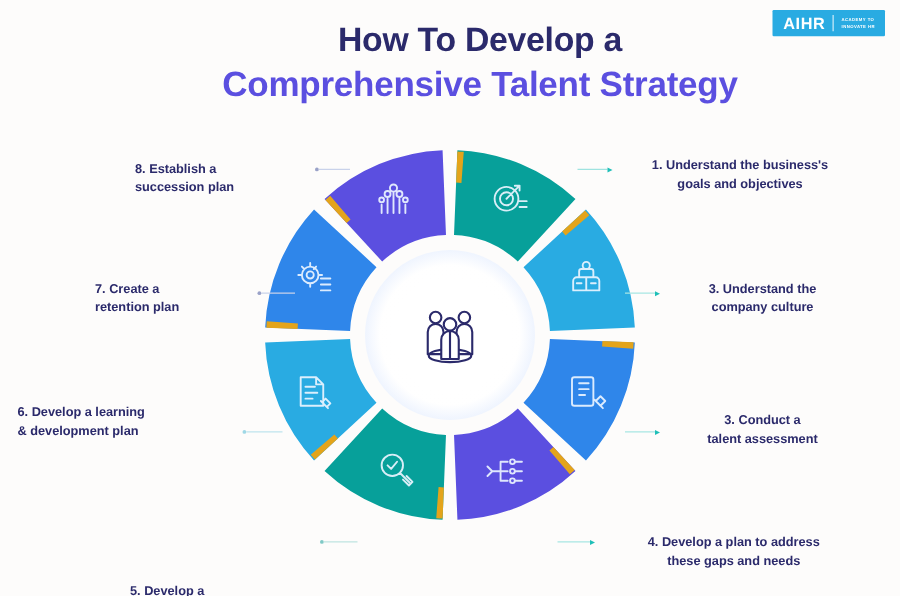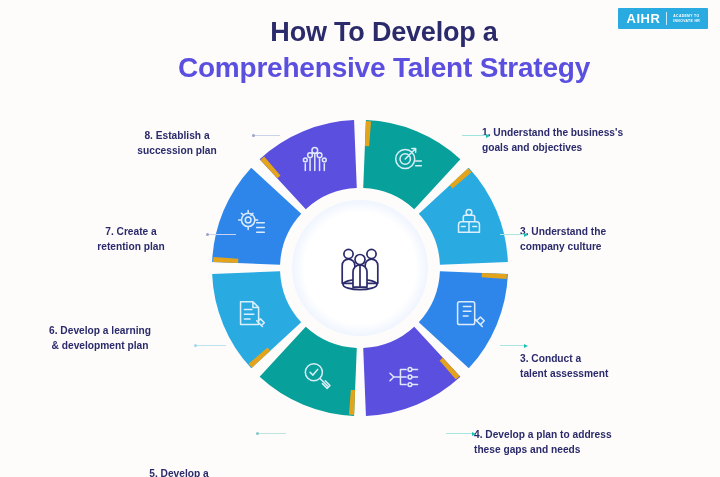--- a/index.html
+++ b/index.html
@@ -61,22 +61,22 @@
   .hub-icon{
     position:absolute; left:50%; top:50%;
     width:60px;height:60px;margin:-30px 0 0 -30px;
   }
   
   .lbl{
     position:absolute;
     font-size:10.2px; font-weight:bold; color:#2B2A6B;
     line-height:1.45; white-space:pre-line;
   }
-  .lbl.r{text-align:left;}
-  .lbl.l{text-align:center;}
+  .lbl.r{text-align:center;}
+  .lbl.l{}
   
   .conn{position:absolute;height:7px;display:flex;align-items:center;}
   .conn .dot{width:3px;height:3px;border-radius:50%;flex:none;}
   .conn .ln{height:1.1px;flex:1;}
   .conn .arw{
     width:0;height:0;flex:none;
     border-top:2.6px solid transparent;
     border-bottom:2.6px solid transparent;
   }
 </style>
@@ -174,42 +174,42 @@
   <div class="arw" style="border-left:4px solid #1FBFB8;"></div>
 </div>
 
 <div class="lbl r" style="left:520px;top:225px;width:180px;">3. Understand the
 company culture</div>
 <div class="conn" style="left:500px;top:231px;width:28px;">
   <div class="ln" style="background:#a8e6e3;"></div>
   <div class="arw" style="border-left:4px solid #1FBFB8;"></div>
 </div>
 
-<div class="lbl r" style="left:520px;top:352px;width:180px;">3. Conduct a
+<div class="lbl r" style="left:520px;top:330px;width:180px;">3. Conduct a
 talent assessment</div>
 <div class="conn" style="left:500px;top:342px;width:28px;">
   <div class="ln" style="background:#a8e6e3;"></div>
   <div class="arw" style="border-left:4px solid #1FBFB8;"></div>
 </div>
 
 <div class="lbl r" style="left:474px;top:428px;width:226px;">4. Develop a plan to address
 these gaps and needs</div>
 <div class="conn" style="left:446px;top:430px;width:30px;">
   <div class="ln" style="background:#a8e6e3;"></div>
   <div class="arw" style="border-left:4px solid #1FBFB8;"></div>
 </div>
 
 <div class="lbl l" style="left:108px;top:129px;width:138px;">8. Establish a
 succession plan</div>
 <div class="conn" style="left:252px;top:132px;width:28px;">
   <div class="dot" style="background:#9aa2c8;"></div>
   <div class="ln" style="background:#c9d2ea;"></div>
 </div>
 
-<div class="lbl l" style="left:62px;top:225px;width:138px;">7. Create a
+<div class="lbl l" style="left:76px;top:225px;width:138px;">7. Create a
 retention plan</div>
 <div class="conn" style="left:206px;top:231px;width:30px;">
   <div class="dot" style="background:#9aa2c8;"></div>
   <div class="ln" style="background:#c9d2ea;"></div>
 </div>
 
 <div class="lbl l" style="left:14px;top:324px;width:172px;">6. Develop a learning
 &amp; development plan</div>
 <div class="conn" style="left:194px;top:342px;width:32px;">
   <div class="dot" style="background:#9fd8e6;"></div>

